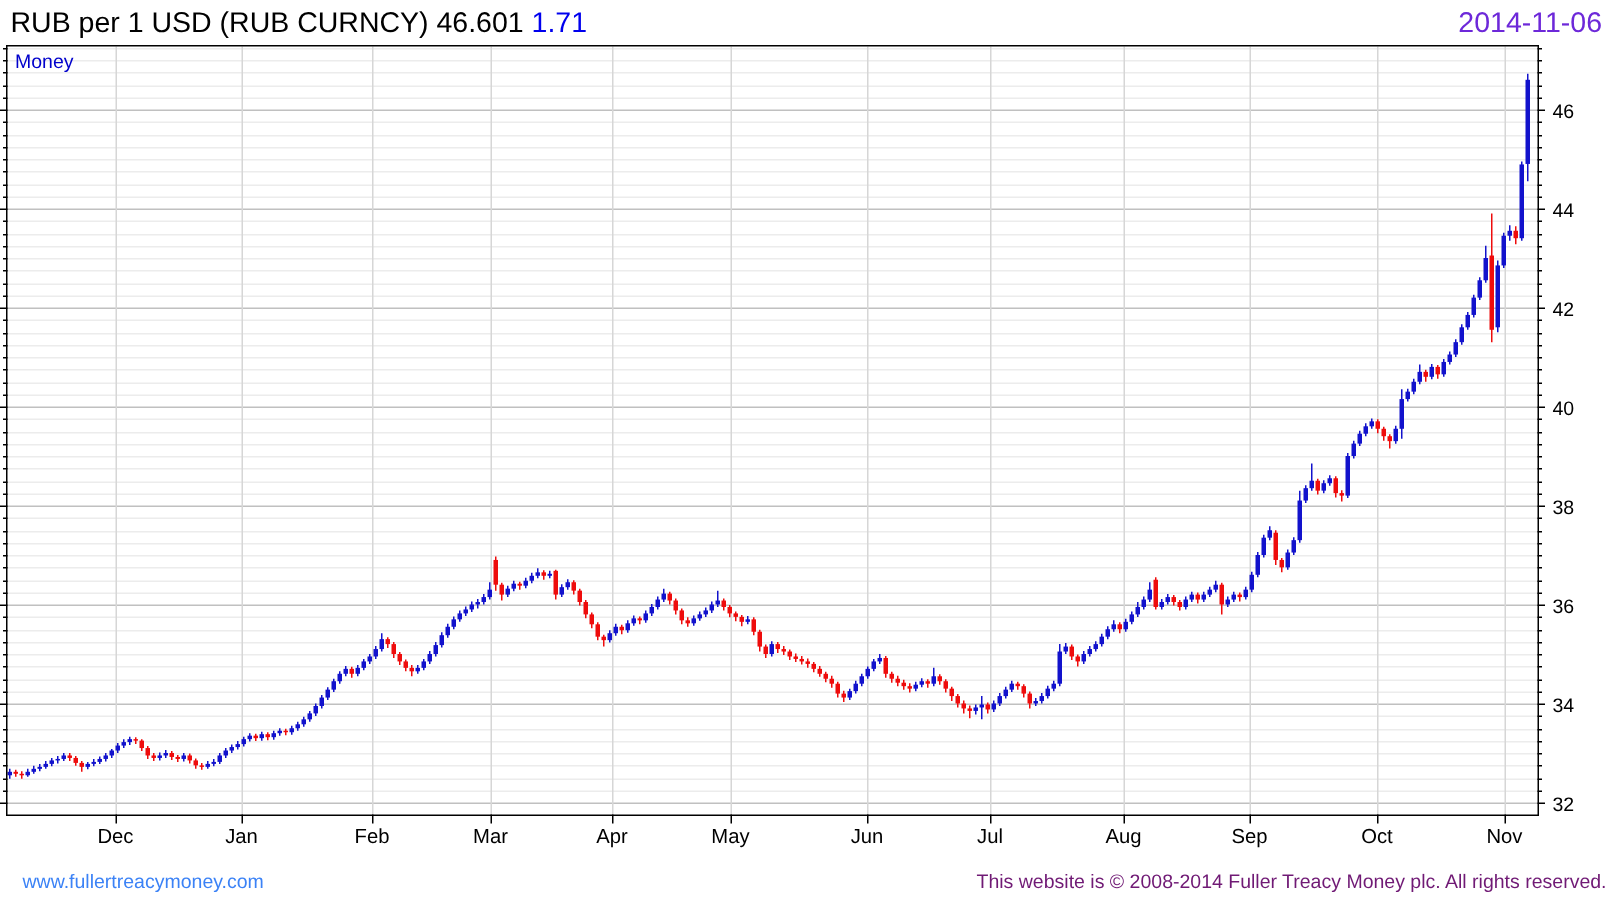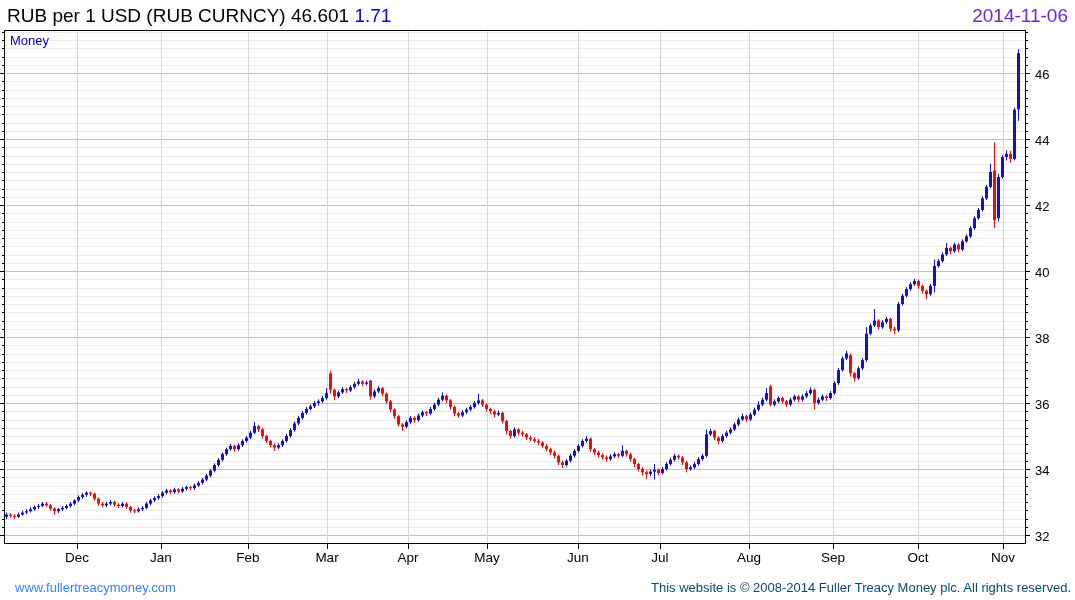--- a/index.html
+++ b/index.html
@@ -4,21 +4,21 @@
 <style>
   html,body{margin:0;padding:0;background:#fff;}
   .page{position:relative;width:1075px;height:600px;background:#fff;overflow:hidden;
         font-family:"Liberation Sans",sans-serif;}
   .titlebar{position:absolute;left:7px;top:5px;right:7px;height:22px;font-size:19px;color:#000;white-space:nowrap;}
   .titlebar .chg{color:#0000ee;}
   .titlebar .date{position:absolute;right:0;top:0;color:#6d28d9;}
   .interval{position:absolute;left:10px;top:33px;font-size:13px;color:#0000cc;z-index:3;}
   svg.chart{position:absolute;left:0;top:0;z-index:1;}
   .footer-left{position:absolute;left:3px;bottom:5px;font-size:13px;color:#3b82f6;cursor:pointer;margin-left:12px;}
-  .footer-right{position:absolute;right:4px;bottom:5px;font-size:13px;color:#0c4a6e;margin-left:12px;}
+  .footer-right{position:absolute;right:4px;bottom:5px;font-size:13px;color:#701a75;margin-left:12px;}
 </style>
 </head>
 <body>
 
 <div class="page">
 
   <div class="titlebar">
     <span>RUB per 1 USD (RUB CURNCY)</span>
     <span>46.601</span>
     <span class="chg">1.71</span>

